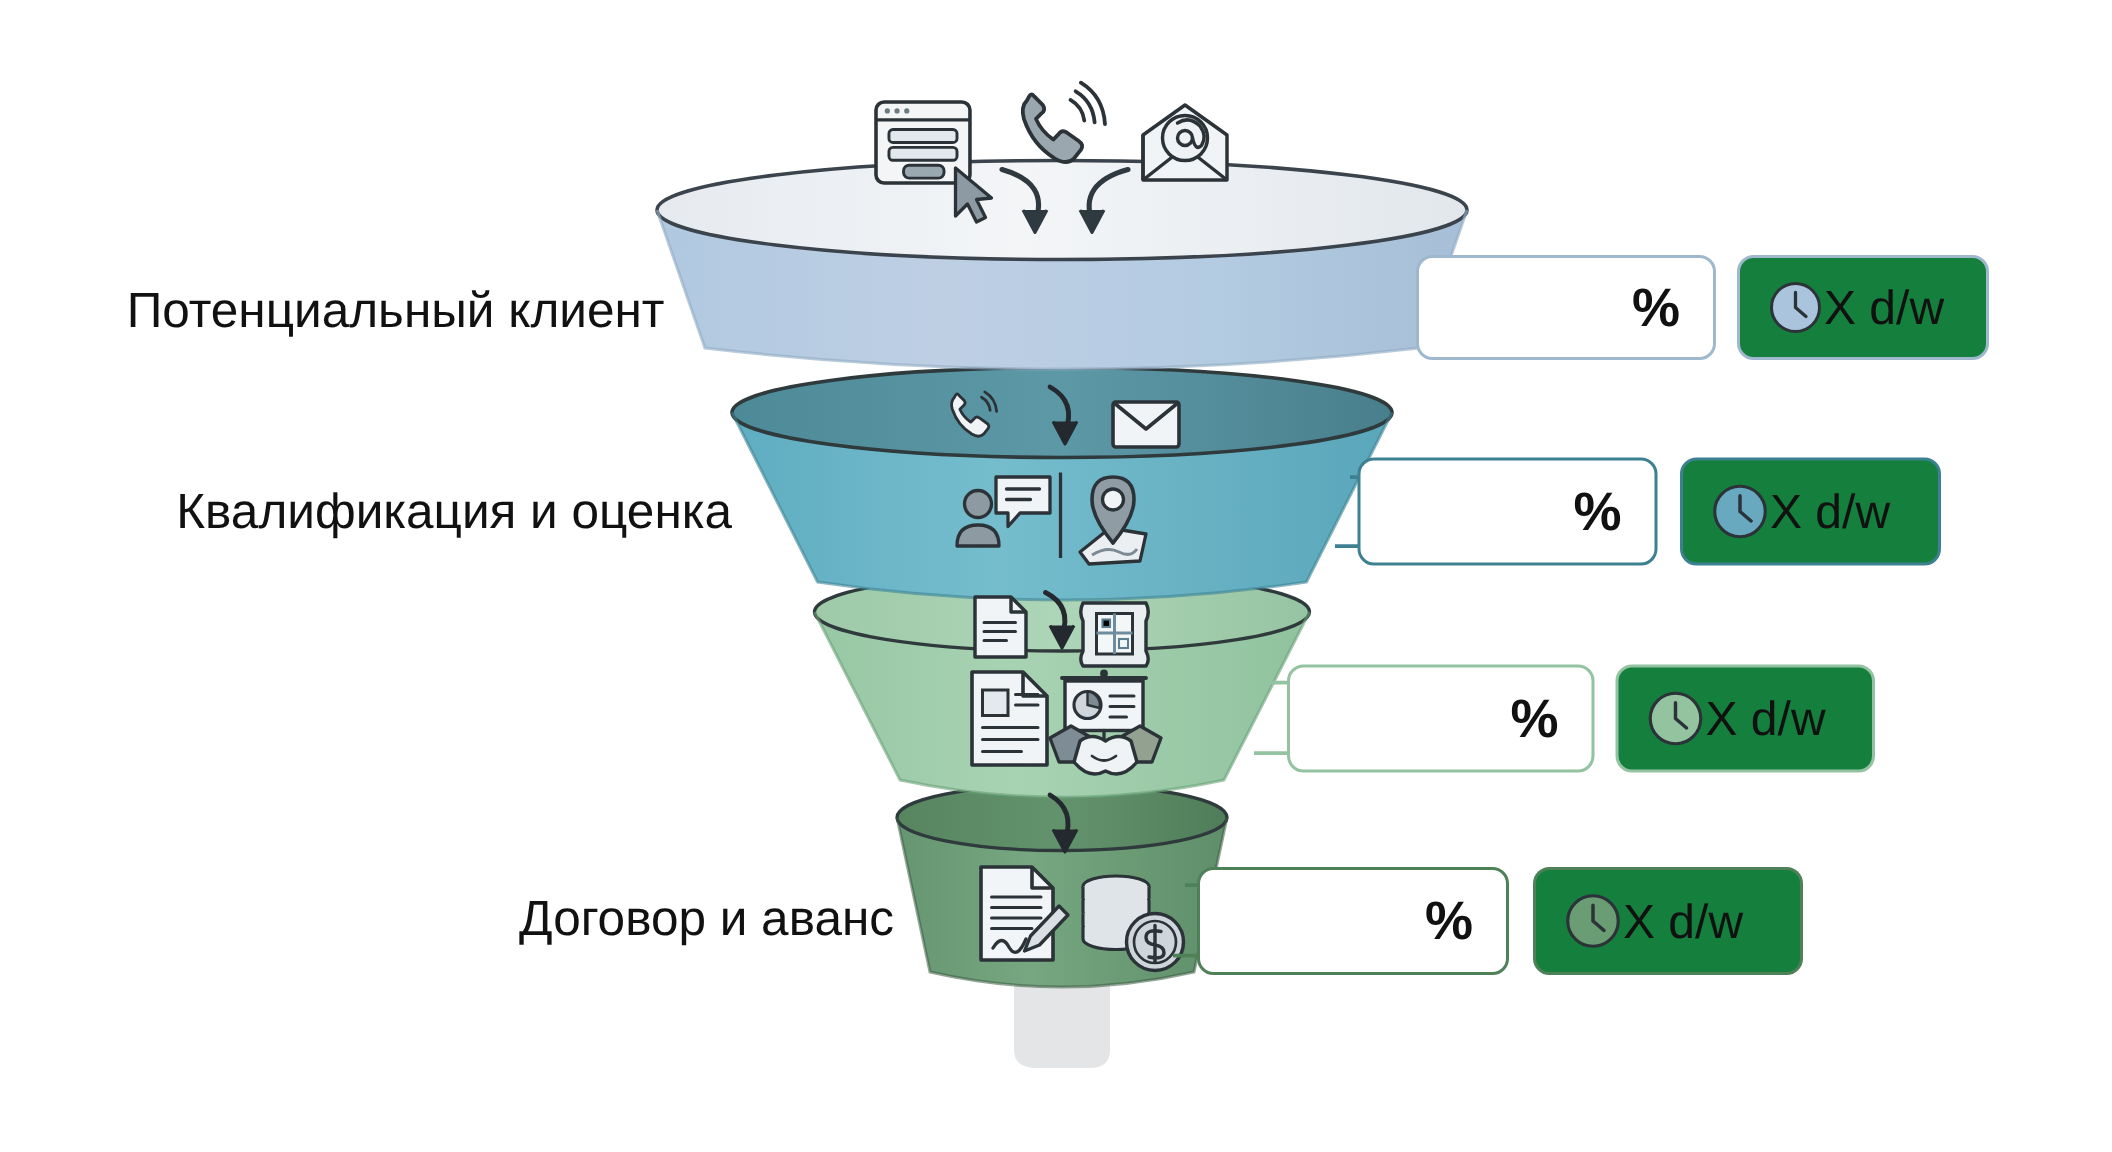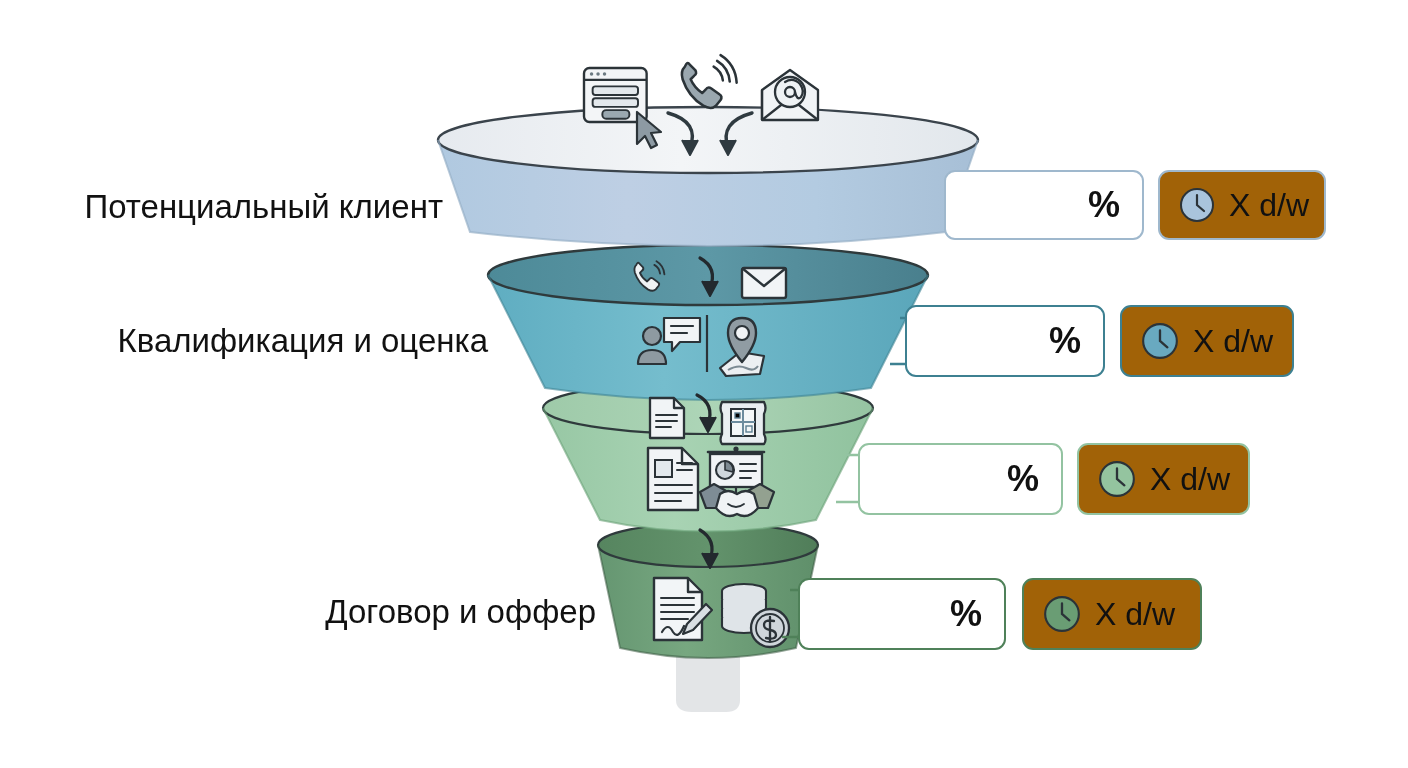--- a/index.html
+++ b/index.html
@@ -40,29 +40,28 @@
   .pct-box .pct{
     font-size:36px;
     color:#111;
     font-weight:600;
     padding-right:22px;
     line-height:1;
   }
 
   .time-box{
     position:absolute;
-    background:#a16207;
+    background:#15803d;
     border-style:solid;
     border-width:2.5px;
     border-radius:11px;
     box-sizing:border-box;
     display:flex;
     align-items:center;
     justify-content:flex-start;
-    gap:13px;
     padding-left:18px;
   }
   .time-box .tlabel{
     font-size:32px;
     color:#111;
     line-height:1;
     white-space:nowrap;
   }
   .clock{flex:0 0 auto;display:block;}
 
@@ -292,21 +291,21 @@
       <path d="M923 364 H890" stroke="#3d8091" stroke-width="2.5" fill="none"></path>
       <path d="M876 455 H846" stroke="#93c3a1" stroke-width="2.5" fill="none"></path>
       <path d="M876 502 H836" stroke="#93c3a1" stroke-width="2.5" fill="none"></path>
       <path d="M816 590 H790" stroke="#4f8159" stroke-width="2.5" fill="none"></path>
       <path d="M816 637 H782" stroke="#4f8159" stroke-width="2.5" fill="none"></path>
     </g>
   </svg>
 
   <div class="label l2">Квалификация и оценка</div>
   <div class="label l1">Потенциальный клиент</div>
-  <div class="label l4">Договор и оффер</div>
+  <div class="label l4">Договор и аванс</div>
 
   <div class="pct-box" id="pct1" style="border-color:#9fb8cd;">
     <span class="pct">%</span>
   </div>
   <div class="pct-box" id="pct2" style="border-color:#3d8091;">
     <span class="pct">%</span>
   </div>
   <div class="pct-box" id="pct3" style="border-color:#93c3a1;">
     <span class="pct">%</span>
   </div>

